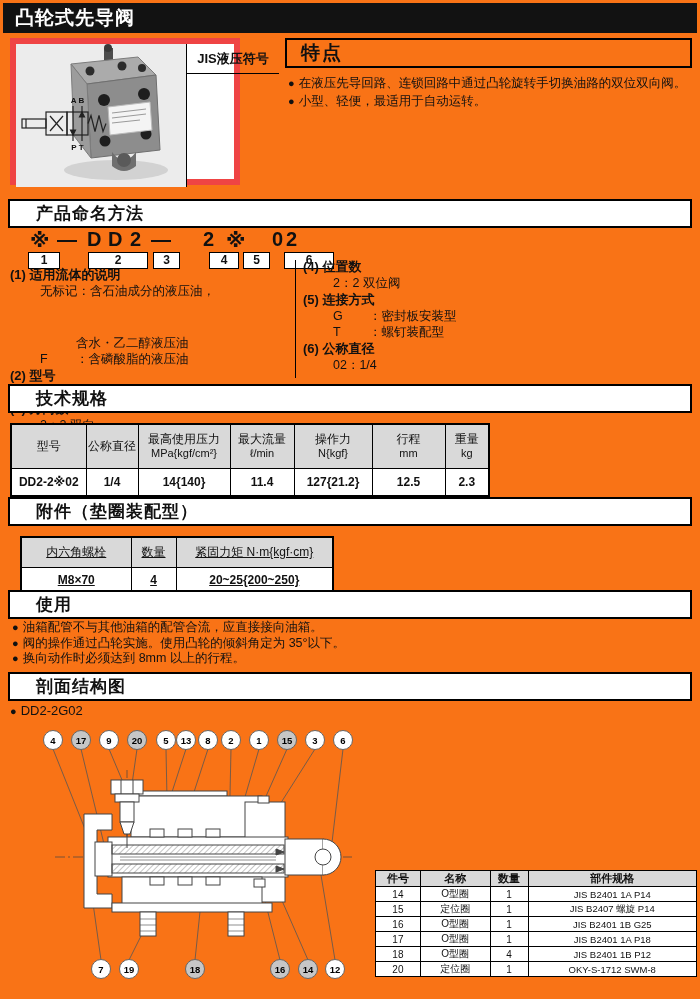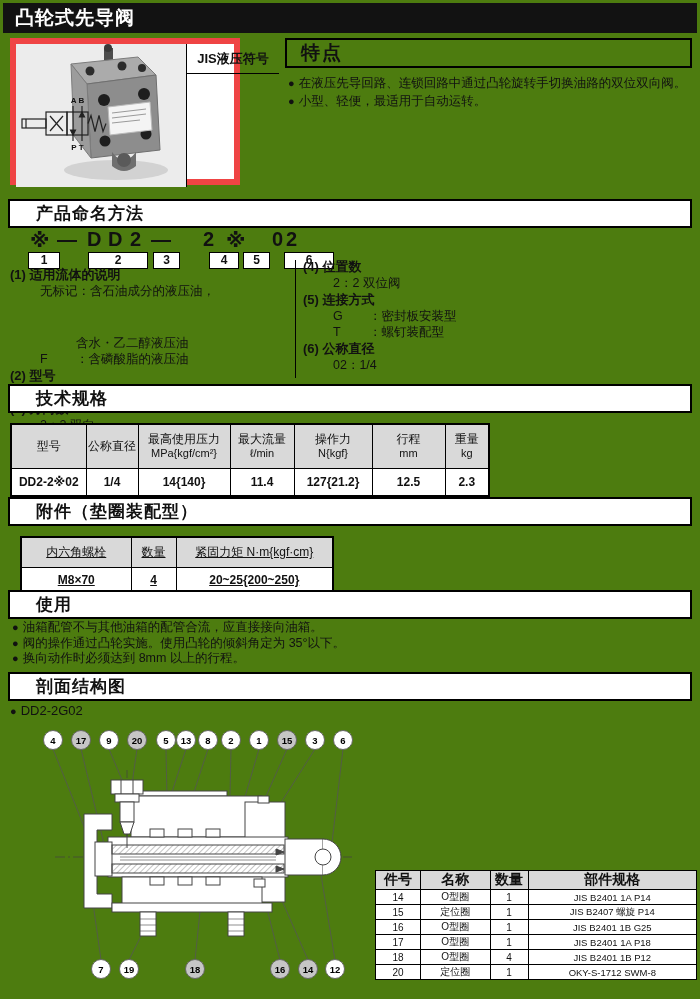--- a/index.html
+++ b/index.html
@@ -1,18 +1,18 @@
 <!DOCTYPE html>
 <html><head>
 <meta charset="utf-8">
 <style>
   * { margin:0; padding:0; box-sizing:border-box; }
   html,body { background:#ffffff; }
   body { font-family:"Liberation Sans","DejaVu Sans",sans-serif; color:#111; }
-  .page { position:relative; width:700px; height:999px; background:#4d7c0f; overflow:hidden; }
+  .page { position:relative; width:700px; height:999px; background:#f97316; overflow:hidden; }
 
   
   .banner { position:absolute; left:3px; top:3px; width:694px; height:30px; background:#121212;
             color:#fff; font-size:19px; font-weight:bold; line-height:30px; padding-left:12px; letter-spacing:1px; }
 
   
   .secbox { position:absolute; left:8px; width:684px; height:29px; border:2px solid #000; background:#fff;
             font-size:17px; font-weight:bold; line-height:25px; padding-left:26px; letter-spacing:1px; z-index:5; }
 
   
@@ -59,21 +59,21 @@
   .use-list { position:absolute; left:12px; top:620px; font-size:12.5px; line-height:15.5px; }
 
   
   .model-line { position:absolute; left:10px; top:703px; font-size:13px; font-weight:normal; }
   .draw-svg { position:absolute; left:0; top:712px; width:700px; height:280px; }
 
   .seal-wrap { position:absolute; left:375px; top:870px; width:324px; }
   .seal-title { font-size:11.5px; font-weight:bold; line-height:15px; padding-left:6px; }
   .seal-table { border:1.5px solid #000; width:322px; }
   .seal-table th, .seal-table td { border:1px solid #000; text-align:center; }
-  .seal-table th { background:#d9d9d9; font-size:14px; font-weight:bold; height:16px;margin-top:16px; }
+  .seal-table th { background:#d9d9d9; font-size:11px; font-weight:bold; height:16px;margin-top:16px; }
   .seal-table td { font-size:10px; height:15px; }
   .seal-table td.spec-cell { font-size:9.5px; }
 
   svg text { font-family:"Liberation Sans","DejaVu Sans",sans-serif; }
 </style>
 </head>
 <body>
 
 <div class="page">
 

